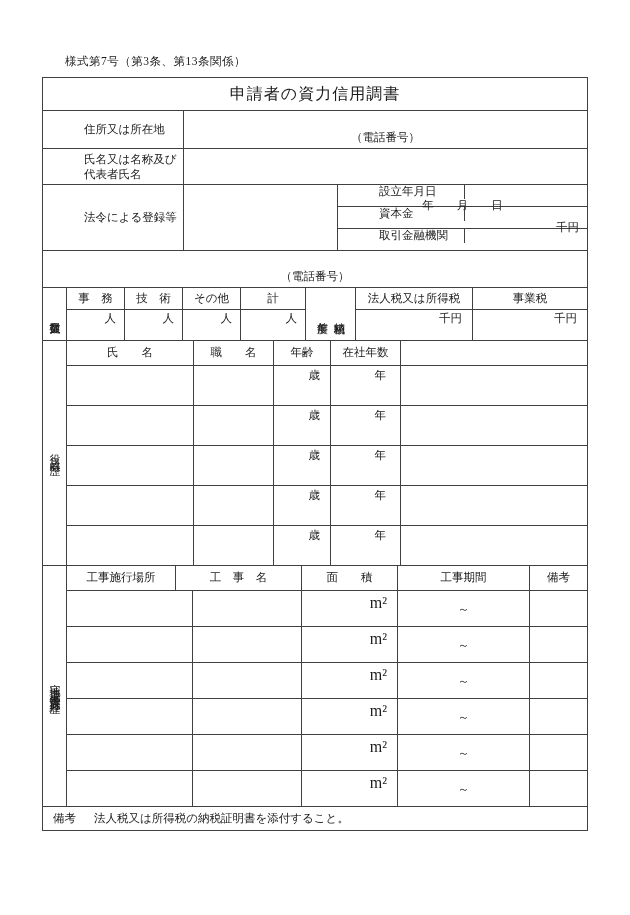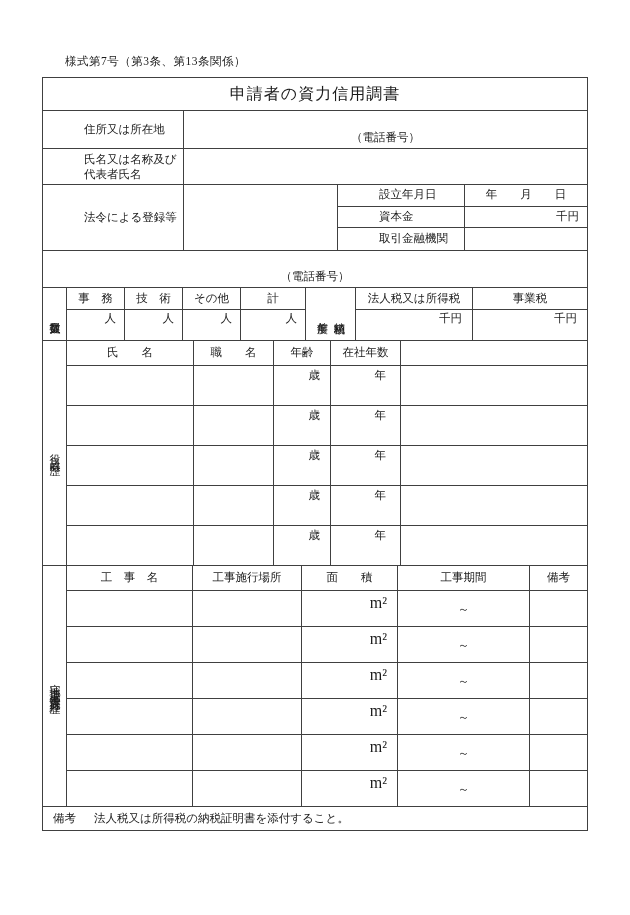--- a/index.html
+++ b/index.html
@@ -17,21 +17,21 @@
   .c{ border-right:1px solid var(--ln); }
   .stack{ display:flex; flex-direction:column; }
   .fill{ flex:1; min-width:0; }
   .vcent{ display:flex; align-items:center;margin-left:33px; }
   .cent{ display:flex; align-items:center; justify-content:center; }
   .lbl{ padding-left:8px; }
   .title-row{ height:33px; }
   .title{ letter-spacing:1px; font-size:16px; }
   .phone-cell{ display:flex; align-items:flex-end; justify-content:center; padding-bottom:3px; }
   .two-line{ white-space:pre-line; line-height:1.3; }
-  .sub{ height:22px; }
+  .sub{ height:22px;flex-direction:column; }
   .ru{ text-align:right; padding:2px 8px 0 0; }
   .vlab{ width:24px; writing-mode:vertical-rl; text-orientation:upright; display:flex; align-items:center; justify-content:center; font-size:11px; }
   .ls2{ letter-spacing:2px; } .ls4{ letter-spacing:4px; }
   .vtax{ writing-mode:vertical-lr; text-orientation:upright; white-space:pre-line; line-height:1.55; font-size:11px; }
   .hdr{ display:flex; align-items:center; justify-content:center;font-family:Liberation Serif, serif; }
   .age{ text-align:right; padding:3px 10px 0 0; }
   .ten{ text-align:right; padding:3px 14px 0 0; }
   .area{ text-align:right; padding:2px 10px 0 0; font-size:16px; }
   .tilde{ display:flex; justify-content:center; align-items:flex-start; padding-top:12px; }
   .remarks{ height:23px; display:flex; align-items:center; padding-left:10px; }
@@ -164,22 +164,22 @@
         <div class="c ten" style="width:70px">年</div>
         <div class="fill"></div>
       </div>
     </div>
   </div>
 
   <div class="rw" style="height:241px">
     <div class="c vlab ls2">宅地造成工事等施行経歴</div>
     <div class="fill stack">
       <div class="rw" style="height:25px">
+        <div class="c hdr" style="width:109px">工事施行場所</div>
         <div class="c hdr" style="width:126px">工　事　名</div>
-        <div class="c hdr" style="width:109px">工事施行場所</div>
         <div class="c hdr" style="width:96px">面　　積</div>
         <div class="c hdr" style="width:132px">工事期間</div>
         <div class="fill hdr">備考</div>
       </div>
       <div class="rw fill">
         <div class="c" style="width:126px"></div>
         <div class="c" style="width:109px"></div>
         <div class="c area" style="width:96px">m²</div>
         <div class="c tilde" style="width:132px">～</div>
         <div class="fill"></div>

